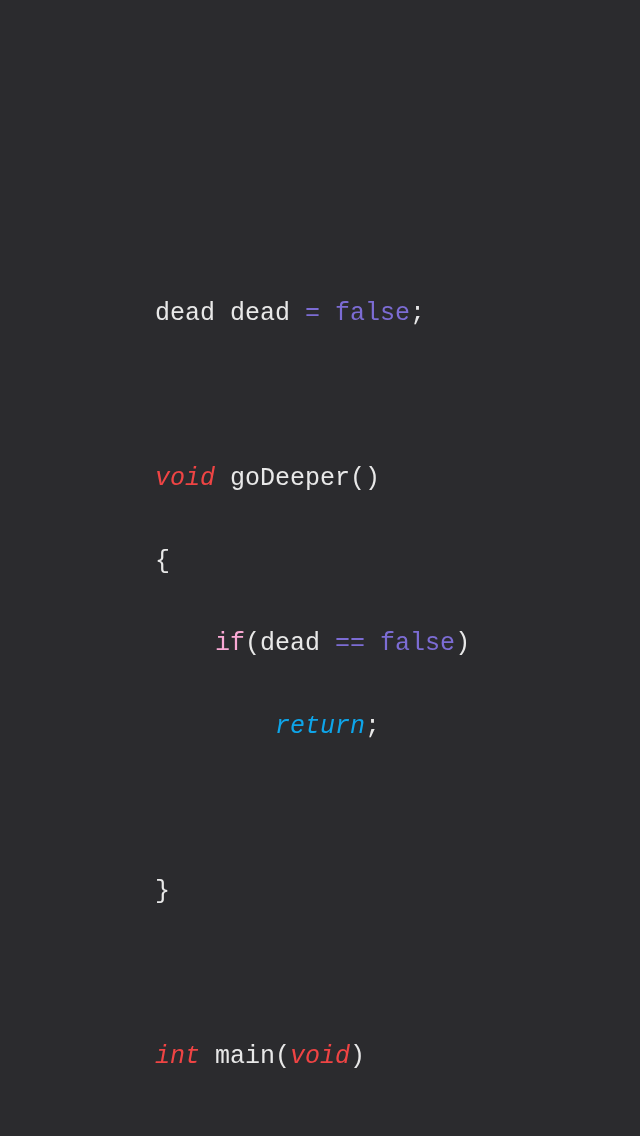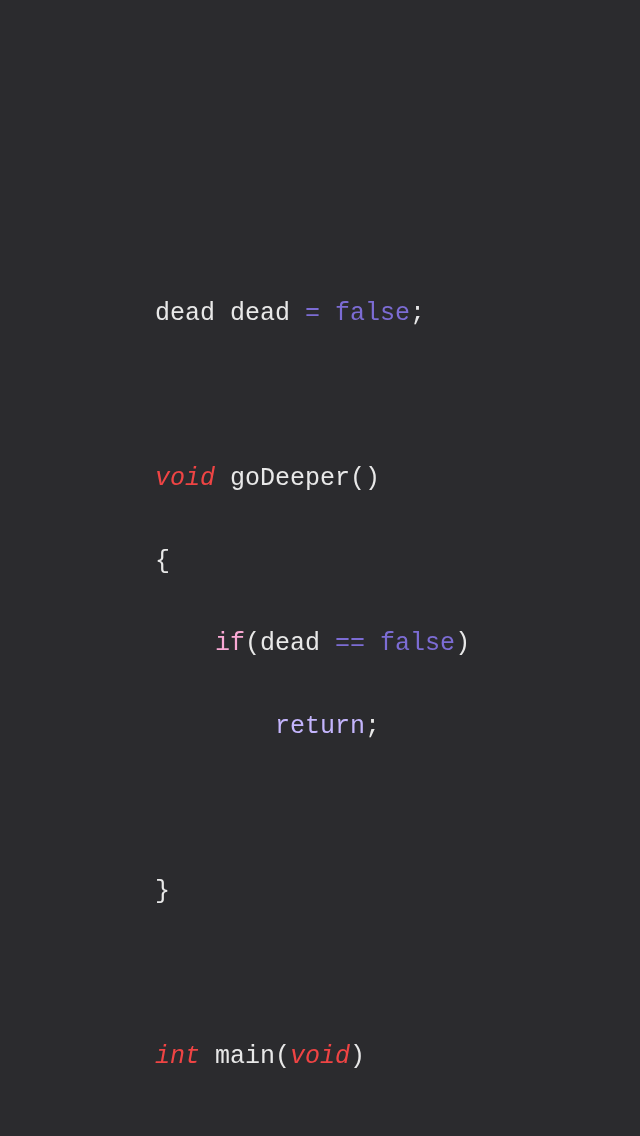--- a/index.html
+++ b/index.html
@@ -17,21 +17,21 @@
       padding-left: 155px;
       white-space: pre;
     }
     .tok-type { color: #e8e8e8; font-style: normal; }
     .tok-type-italic { color: #ef4444; font-style: italic; }
     .tok-ident { color: #e8e8e8; font-family: Liberation Mono, monospace; }
     .tok-op { color: #7c6cd4; }
     .tok-bool { color: #7c6cd4; text-align: right; }
     .tok-punc { color: #e8e8e8; }
     .tok-kw { color: #f9a8d4; }
-    .tok-ret { color: #c4b5fd; }
+    .tok-ret { color: #0ea5e9; font-style: italic; }
     .code-line { display: block; }
   </style>
 </head>
 <body>
 
 <div class="code-container">
 <span class="code-line"><span class="tok-type">dead</span> <span class="tok-ident">dead</span> <span class="tok-op">=</span> <span class="tok-bool">false</span><span class="tok-punc">;</span></span>
 <span class="code-line"> </span>
 <span class="code-line"><span class="tok-type-italic">void</span> <span class="tok-ident">goDeeper</span><span class="tok-punc">()</span></span>
 <span class="code-line"><span class="tok-punc">{</span></span>

